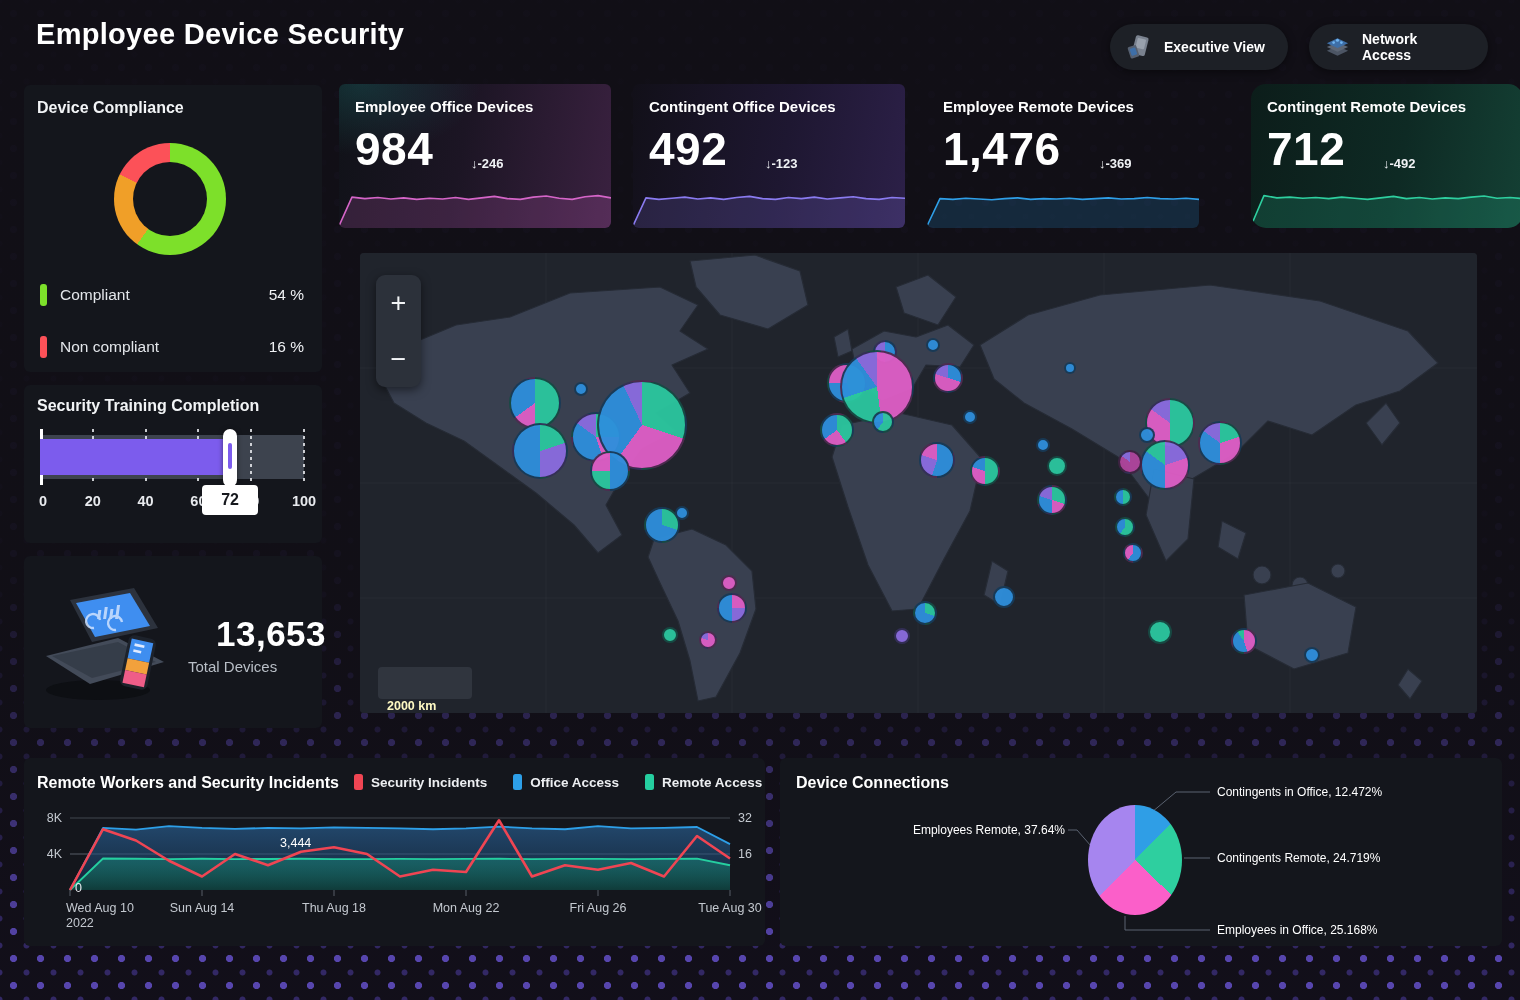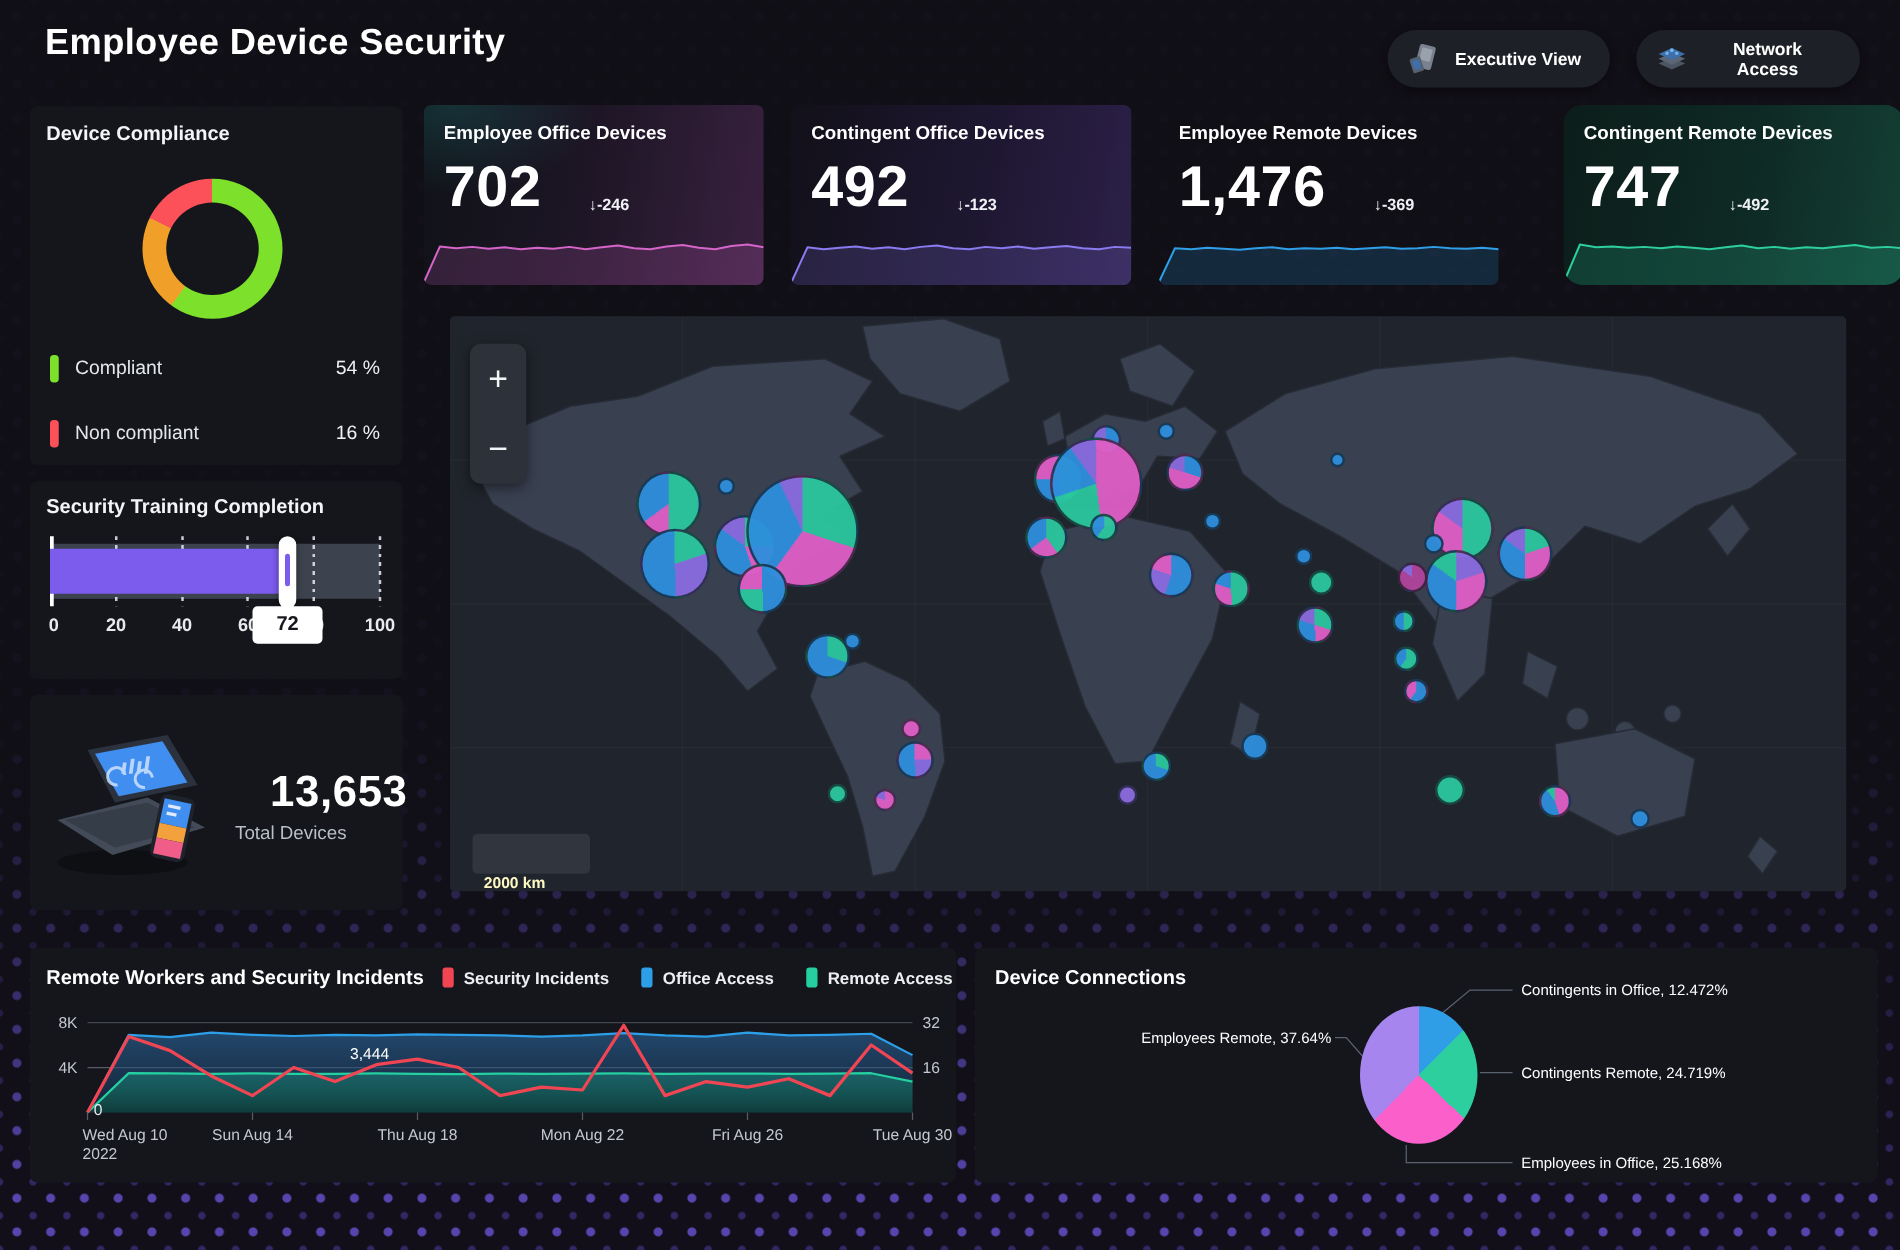--- a/index.html
+++ b/index.html
@@ -21,21 +21,21 @@
                radial-gradient(120% 90% at 50% 0%, rgba(17,15,22,.55), rgba(17,15,22,0) 70%);
     pointer-events:none;
   }
   .abs { position:absolute; }
   .panel { position:absolute; background:#14161c; border-radius:6px; }
 
   
   .page-title { left:36px; top:18px; font-size:29px; font-weight:800; letter-spacing:.3px; }
   .hbtn { position:absolute; top:24px; height:46px; background:#1d2026; border-radius:23px;
           display:flex; align-items:center; gap:10px; padding:0 22px 0 14px; cursor:pointer;
-          box-shadow:0 2px 8px rgba(0,0,0,.45);text-align:center; }
+          box-shadow:0 2px 8px rgba(0,0,0,.45); }
   .hbtn span.lbl { font-size:14px; font-weight:700; }
 
   
   .ptitle { font-size:16px; font-weight:700; color:#f2f4f6; }
 
   
   .donut { position:absolute; width:112px; height:112px; border-radius:50%; }
   .donut::after { content:""; position:absolute; inset:19px; border-radius:50%; background:#14161c; }
   .leg-row { position:absolute; left:16px; right:18px; height:24px; display:flex; align-items:center; }
   .leg-sw { width:7px; height:22px; border-radius:3px; margin-right:13px; flex:none; }
@@ -177,21 +177,21 @@
       <rect x="95" y="60" width="10" height="2.6" fill="#dfeaff"></rect>
         <rect x="95" y="66" width="8" height="2.6" fill="#dfeaff"></rect>
     </g>
   </svg>
   <div class="big-num" style="position:absolute; left:162px; top:58px;">13,653</div>
   <div class="sub-lbl" style="position:absolute; left:164px; top:102px;">Total Devices</div>
 </div>
 
 <div class="kcard k1" style="left:339px;">
   <div class="kt">Employee Office Devices</div>
-  <div class="kv">702</div>
+  <div class="kv">984</div>
   <div class="kd" style="left:132px;"><span>↓</span><span>-246</span></div>
   <svg class="spark" viewBox="0 0 272 44" preserveAspectRatio="none">
       <polygon points="0,44 0,42 12.952380952380953,13.120000000000001 25.904761904761905,14.64 38.857142857142854,13.5 51.80952380952381,15.020000000000003 64.76190476190476,13.879999999999999 77.71428571428571,15.400000000000002 90.66666666666666,14.260000000000002 103.61904761904762,15.020000000000003 116.57142857142857,13.5 129.52380952380952,15.400000000000002 142.47619047619048,13.879999999999999 155.42857142857142,12.36 168.38095238095238,14.64 181.33333333333331,15.400000000000002 194.28571428571428,13.120000000000001 207.23809523809524,11.979999999999997 220.1904761904762,14.260000000000002 233.14285714285714,15.400000000000002 246.0952380952381,12.739999999999998 259.04761904761904,11.599999999999998 272,13.879999999999999 272,44" fill="#d565c8" opacity="0.18"></polygon>
       <polyline points="0,42 12.952380952380953,13.120000000000001 25.904761904761905,14.64 38.857142857142854,13.5 51.80952380952381,15.020000000000003 64.76190476190476,13.879999999999999 77.71428571428571,15.400000000000002 90.66666666666666,14.260000000000002 103.61904761904762,15.020000000000003 116.57142857142857,13.5 129.52380952380952,15.400000000000002 142.47619047619048,13.879999999999999 155.42857142857142,12.36 168.38095238095238,14.64 181.33333333333331,15.400000000000002 194.28571428571428,13.120000000000001 207.23809523809524,11.979999999999997 220.1904761904762,14.260000000000002 233.14285714285714,15.400000000000002 246.0952380952381,12.739999999999998 259.04761904761904,11.599999999999998 272,13.879999999999999" fill="none" stroke="#d565c8" stroke-width="1.6" stroke-linejoin="round"></polyline>
     </svg>
 </div>
 <div class="kcard k2" style="left:633px;">
   <div class="kt">Contingent Office Devices</div>
   <div class="kv">492</div>
   <div class="kd" style="left:132px;"><span>↓</span><span>-123</span></div>
@@ -204,21 +204,21 @@
   <div class="kt">Employee Remote Devices</div>
   <div class="kv">1,476</div>
   <div class="kd" style="left:172px;"><span>↓</span><span>-369</span></div>
   <svg class="spark" viewBox="0 0 272 44" preserveAspectRatio="none">
       <polygon points="0,44 0,42 12.952380952380953,14.64 25.904761904761905,15.400000000000002 38.857142857142854,14.260000000000002 51.80952380952381,15.020000000000003 64.76190476190476,15.779999999999998 77.71428571428571,14.64 90.66666666666666,13.879999999999999 103.61904761904762,15.400000000000002 116.57142857142857,14.64 129.52380952380952,15.020000000000003 142.47619047619048,14.260000000000002 155.42857142857142,15.400000000000002 168.38095238095238,14.64 181.33333333333331,13.879999999999999 194.28571428571428,15.020000000000003 207.23809523809524,14.64 220.1904761904762,13.5 233.14285714285714,14.64 246.0952380952381,15.020000000000003 259.04761904761904,14.260000000000002 272,15.400000000000002 272,44" fill="#2f9fe8" opacity="0.18"></polygon>
       <polyline points="0,42 12.952380952380953,14.64 25.904761904761905,15.400000000000002 38.857142857142854,14.260000000000002 51.80952380952381,15.020000000000003 64.76190476190476,15.779999999999998 77.71428571428571,14.64 90.66666666666666,13.879999999999999 103.61904761904762,15.400000000000002 116.57142857142857,14.64 129.52380952380952,15.020000000000003 142.47619047619048,14.260000000000002 155.42857142857142,15.400000000000002 168.38095238095238,14.64 181.33333333333331,13.879999999999999 194.28571428571428,15.020000000000003 207.23809523809524,14.64 220.1904761904762,13.5 233.14285714285714,14.64 246.0952380952381,15.020000000000003 259.04761904761904,14.260000000000002 272,15.400000000000002" fill="none" stroke="#2f9fe8" stroke-width="1.6" stroke-linejoin="round"></polyline>
     </svg>
 </div>
 <div class="kcard k4" style="left:1251px;border-radius:15px;">
   <div class="kt">Contingent Remote Devices</div>
-  <div class="kv">747</div>
+  <div class="kv">712</div>
   <div class="kd" style="left:132px;"><span>↓</span><span>-492</span></div>
   <svg class="spark" viewBox="0 0 272 44" preserveAspectRatio="none">
       <polygon points="0,44 0,42 12.952380952380953,11.599999999999998 25.904761904761905,13.879999999999999 38.857142857142854,13.120000000000001 51.80952380952381,14.260000000000002 64.76190476190476,13.5 77.71428571428571,14.64 90.66666666666666,13.120000000000001 103.61904761904762,14.260000000000002 116.57142857142857,15.400000000000002 129.52380952380952,13.879999999999999 142.47619047619048,12.36 155.42857142857142,14.64 168.38095238095238,13.5 181.33333333333331,15.020000000000003 194.28571428571428,13.879999999999999 207.23809523809524,14.64 220.1904761904762,13.120000000000001 233.14285714285714,11.979999999999997 246.0952380952381,14.260000000000002 259.04761904761904,13.5 272,14.64 272,44" fill="#2ecf9f" opacity="0.18"></polygon>
       <polyline points="0,42 12.952380952380953,11.599999999999998 25.904761904761905,13.879999999999999 38.857142857142854,13.120000000000001 51.80952380952381,14.260000000000002 64.76190476190476,13.5 77.71428571428571,14.64 90.66666666666666,13.120000000000001 103.61904761904762,14.260000000000002 116.57142857142857,15.400000000000002 129.52380952380952,13.879999999999999 142.47619047619048,12.36 155.42857142857142,14.64 168.38095238095238,13.5 181.33333333333331,15.020000000000003 194.28571428571428,13.879999999999999 207.23809523809524,14.64 220.1904761904762,13.120000000000001 233.14285714285714,11.979999999999997 246.0952380952381,14.260000000000002 259.04761904761904,13.5 272,14.64" fill="none" stroke="#2ecf9f" stroke-width="1.6" stroke-linejoin="round"></polyline>
     </svg>
 </div>
 
 <div class="panel map-panel">
   <svg width="1117" height="460" viewBox="0 0 1117 460">
     <rect width="1117" height="460" fill="#20242c"></rect>

